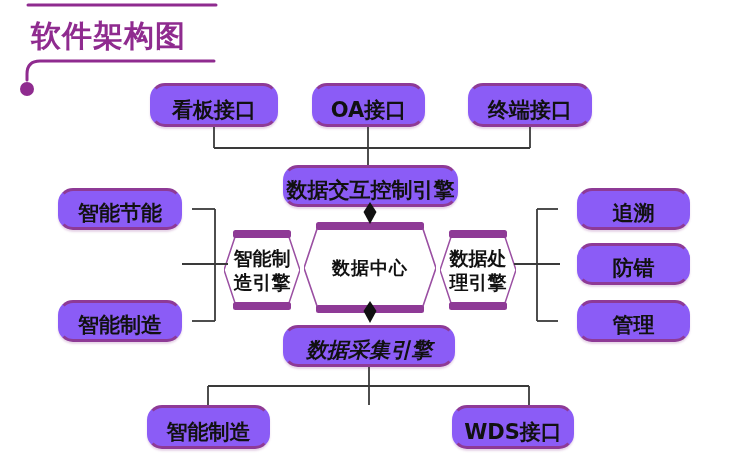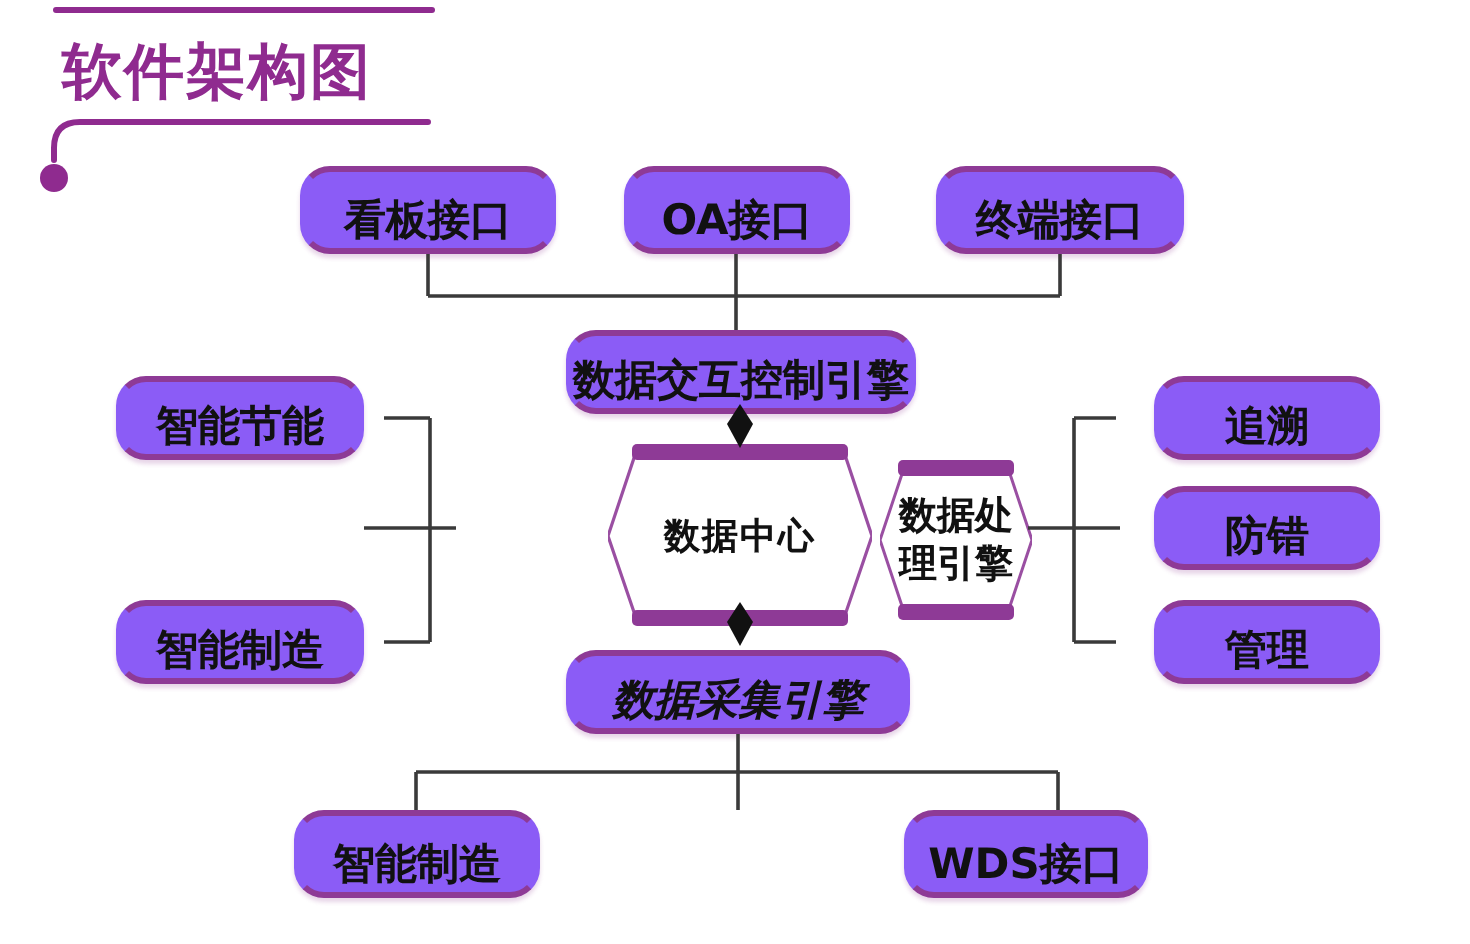--- a/index.html
+++ b/index.html
@@ -89,20 +89,31 @@
 
   <div class="hex" style="left:304px;top:221px;width:132px;height:93px;">
     <svg width="132" height="93" viewBox="0 0 132 93">
       <polygon points="14,5 118,5 132,47 118,88 14,88 0,47" fill="#ffffff" stroke="#9a4fa2" stroke-width="1.6" stroke-linejoin="round"></polygon>
       <rect x="12" y="1" width="108" height="8" rx="2.5" fill="#8e3a96"></rect>
       <rect x="12" y="84" width="108" height="8" rx="2.5" fill="#8e3a96"></rect>
     </svg>
     <div class="hex-label center-label">数据中心</div>
   </div>
 
+  <div class="hex" style="left:224px;top:230px;width:76px;height:80px;">
+    <svg width="76" height="80" viewBox="0 0 76 80">
+      <polygon points="12,4 64,4 76,40 64,76 12,76 0,40" fill="#ffffff" stroke="#9a4fa2" stroke-width="1.5" stroke-linejoin="round"></polygon>
+      <rect x="9" y="0" width="58" height="8" rx="2.5" fill="#8e3a96"></rect>
+      <rect x="9" y="72" width="58" height="8" rx="2.5" fill="#8e3a96"></rect>
+    </svg>
+    <div class="hex-label engine-label">
+      <span>智能制</span>
+      <span>造引擎</span>
+    </div>
+  </div>
 
   <div class="hex" style="left:440px;top:230px;width:76px;height:80px;">
     <svg width="76" height="80" viewBox="0 0 76 80">
       <polygon points="12,4 64,4 76,40 64,76 12,76 0,40" fill="#ffffff" stroke="#9a4fa2" stroke-width="1.5" stroke-linejoin="round"></polygon>
       <rect x="9" y="0" width="58" height="8" rx="2.5" fill="#8e3a96"></rect>
       <rect x="9" y="72" width="58" height="8" rx="2.5" fill="#8e3a96"></rect>
     </svg>
     <div class="hex-label engine-label">
       <span>数据处</span>
       <span>理引擎</span>

